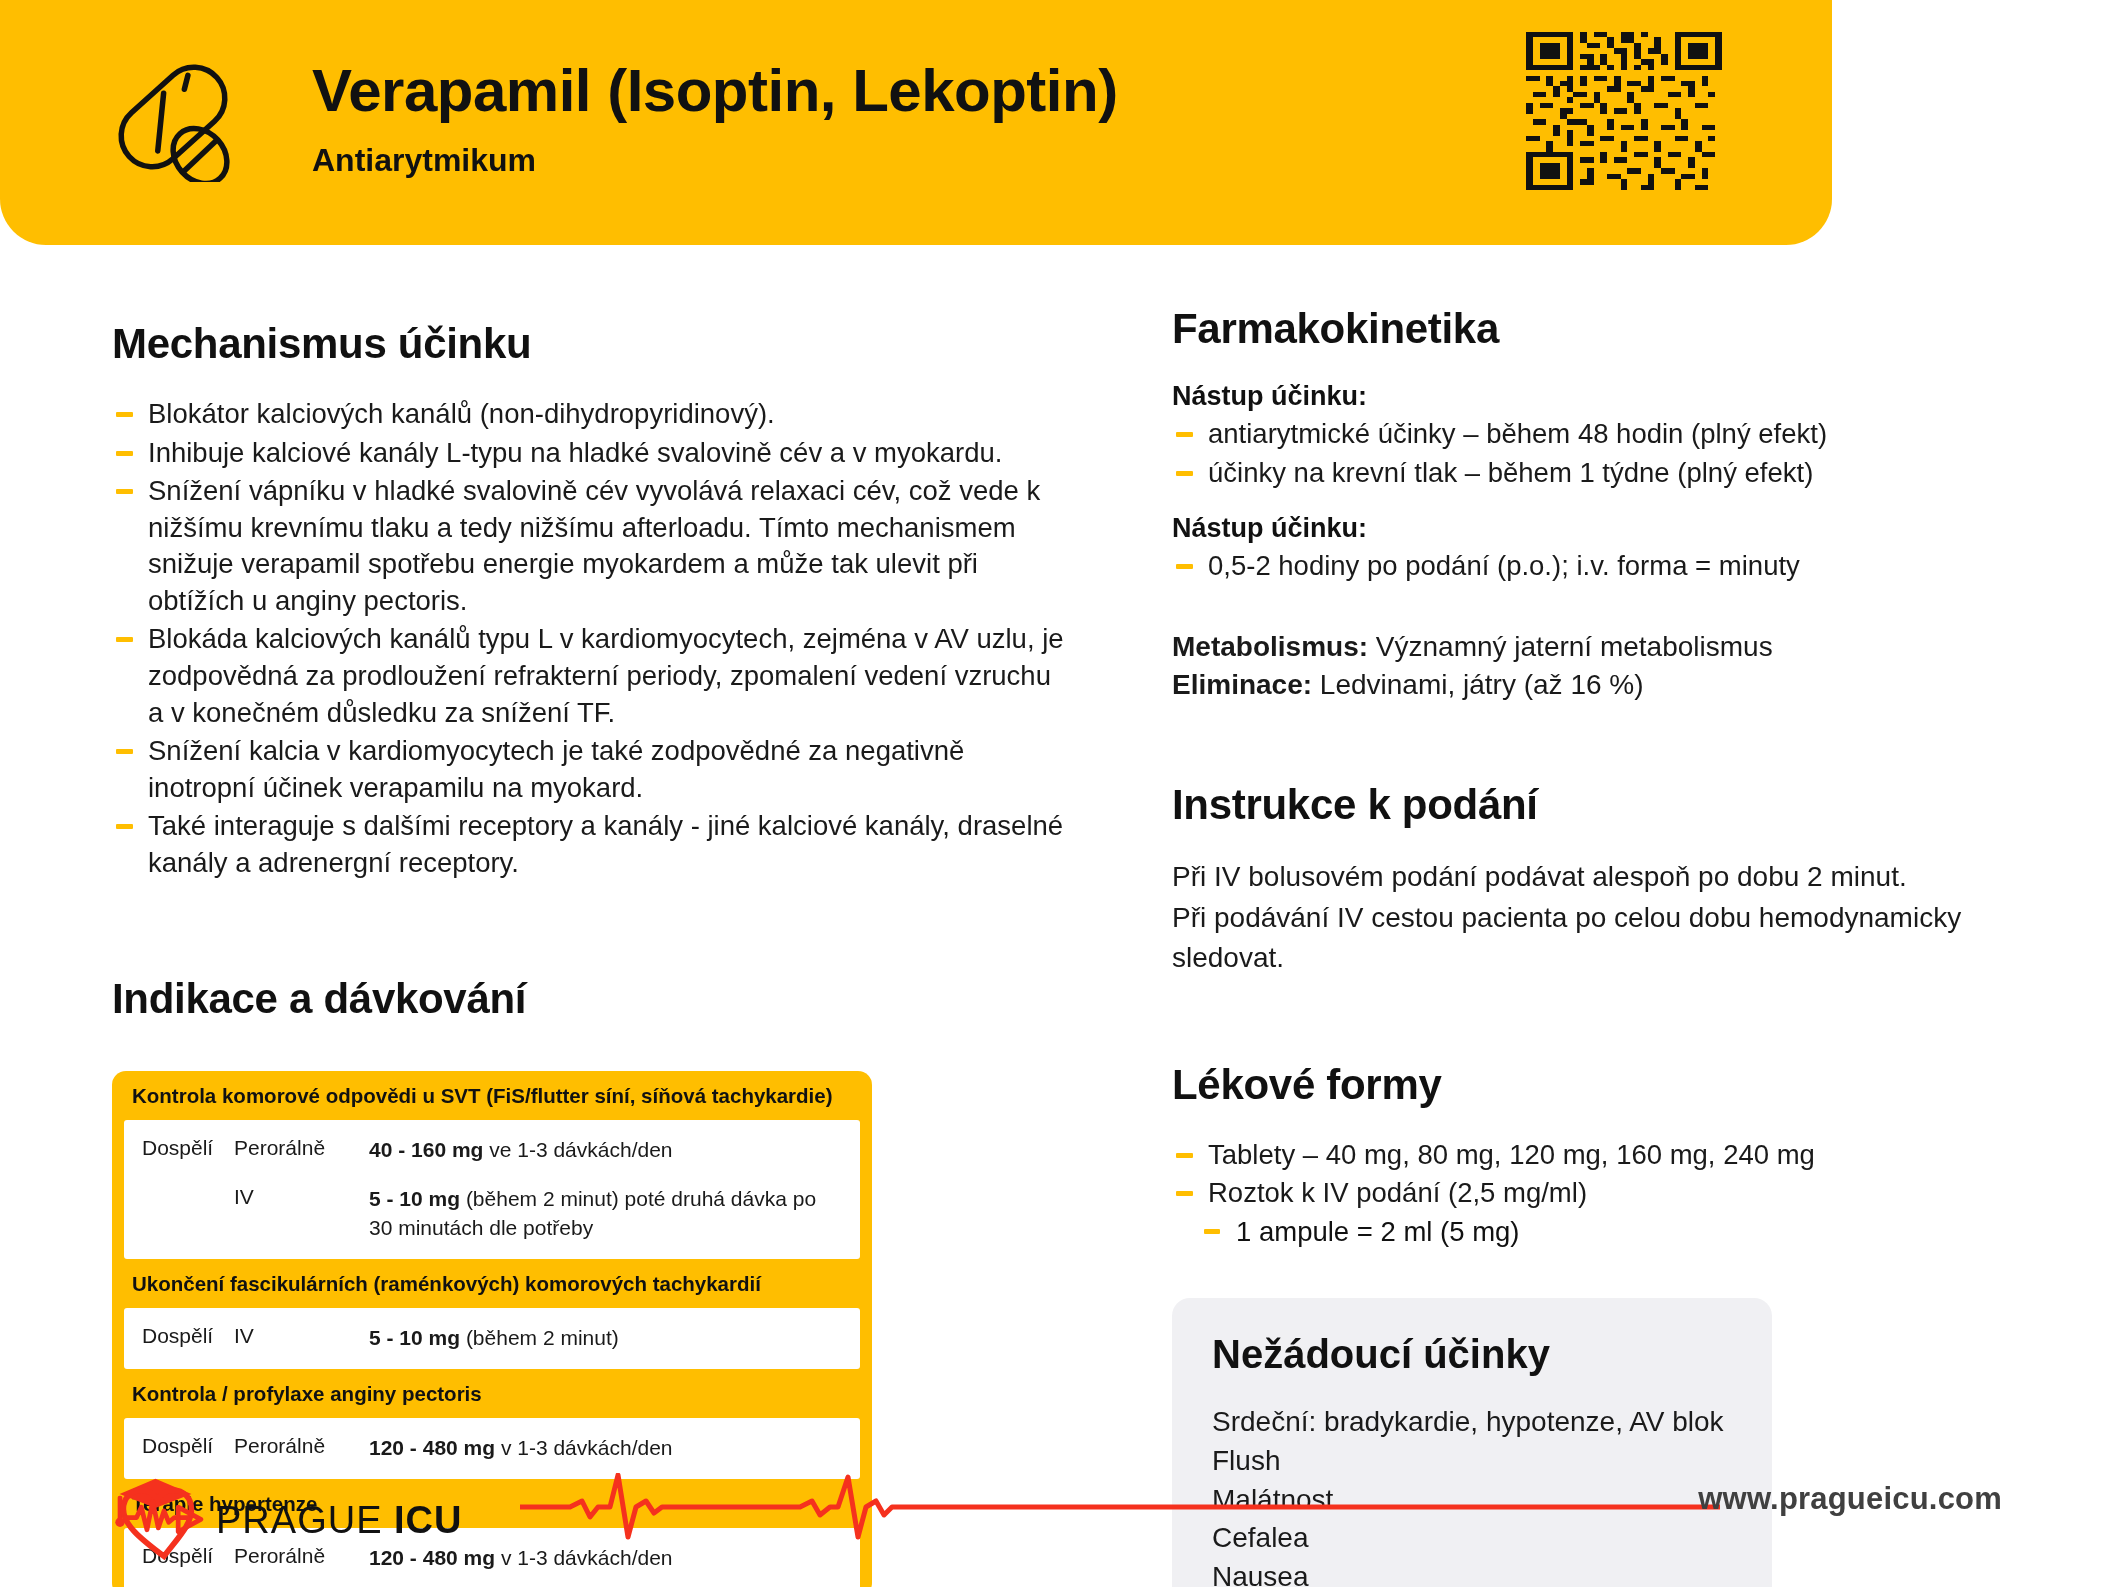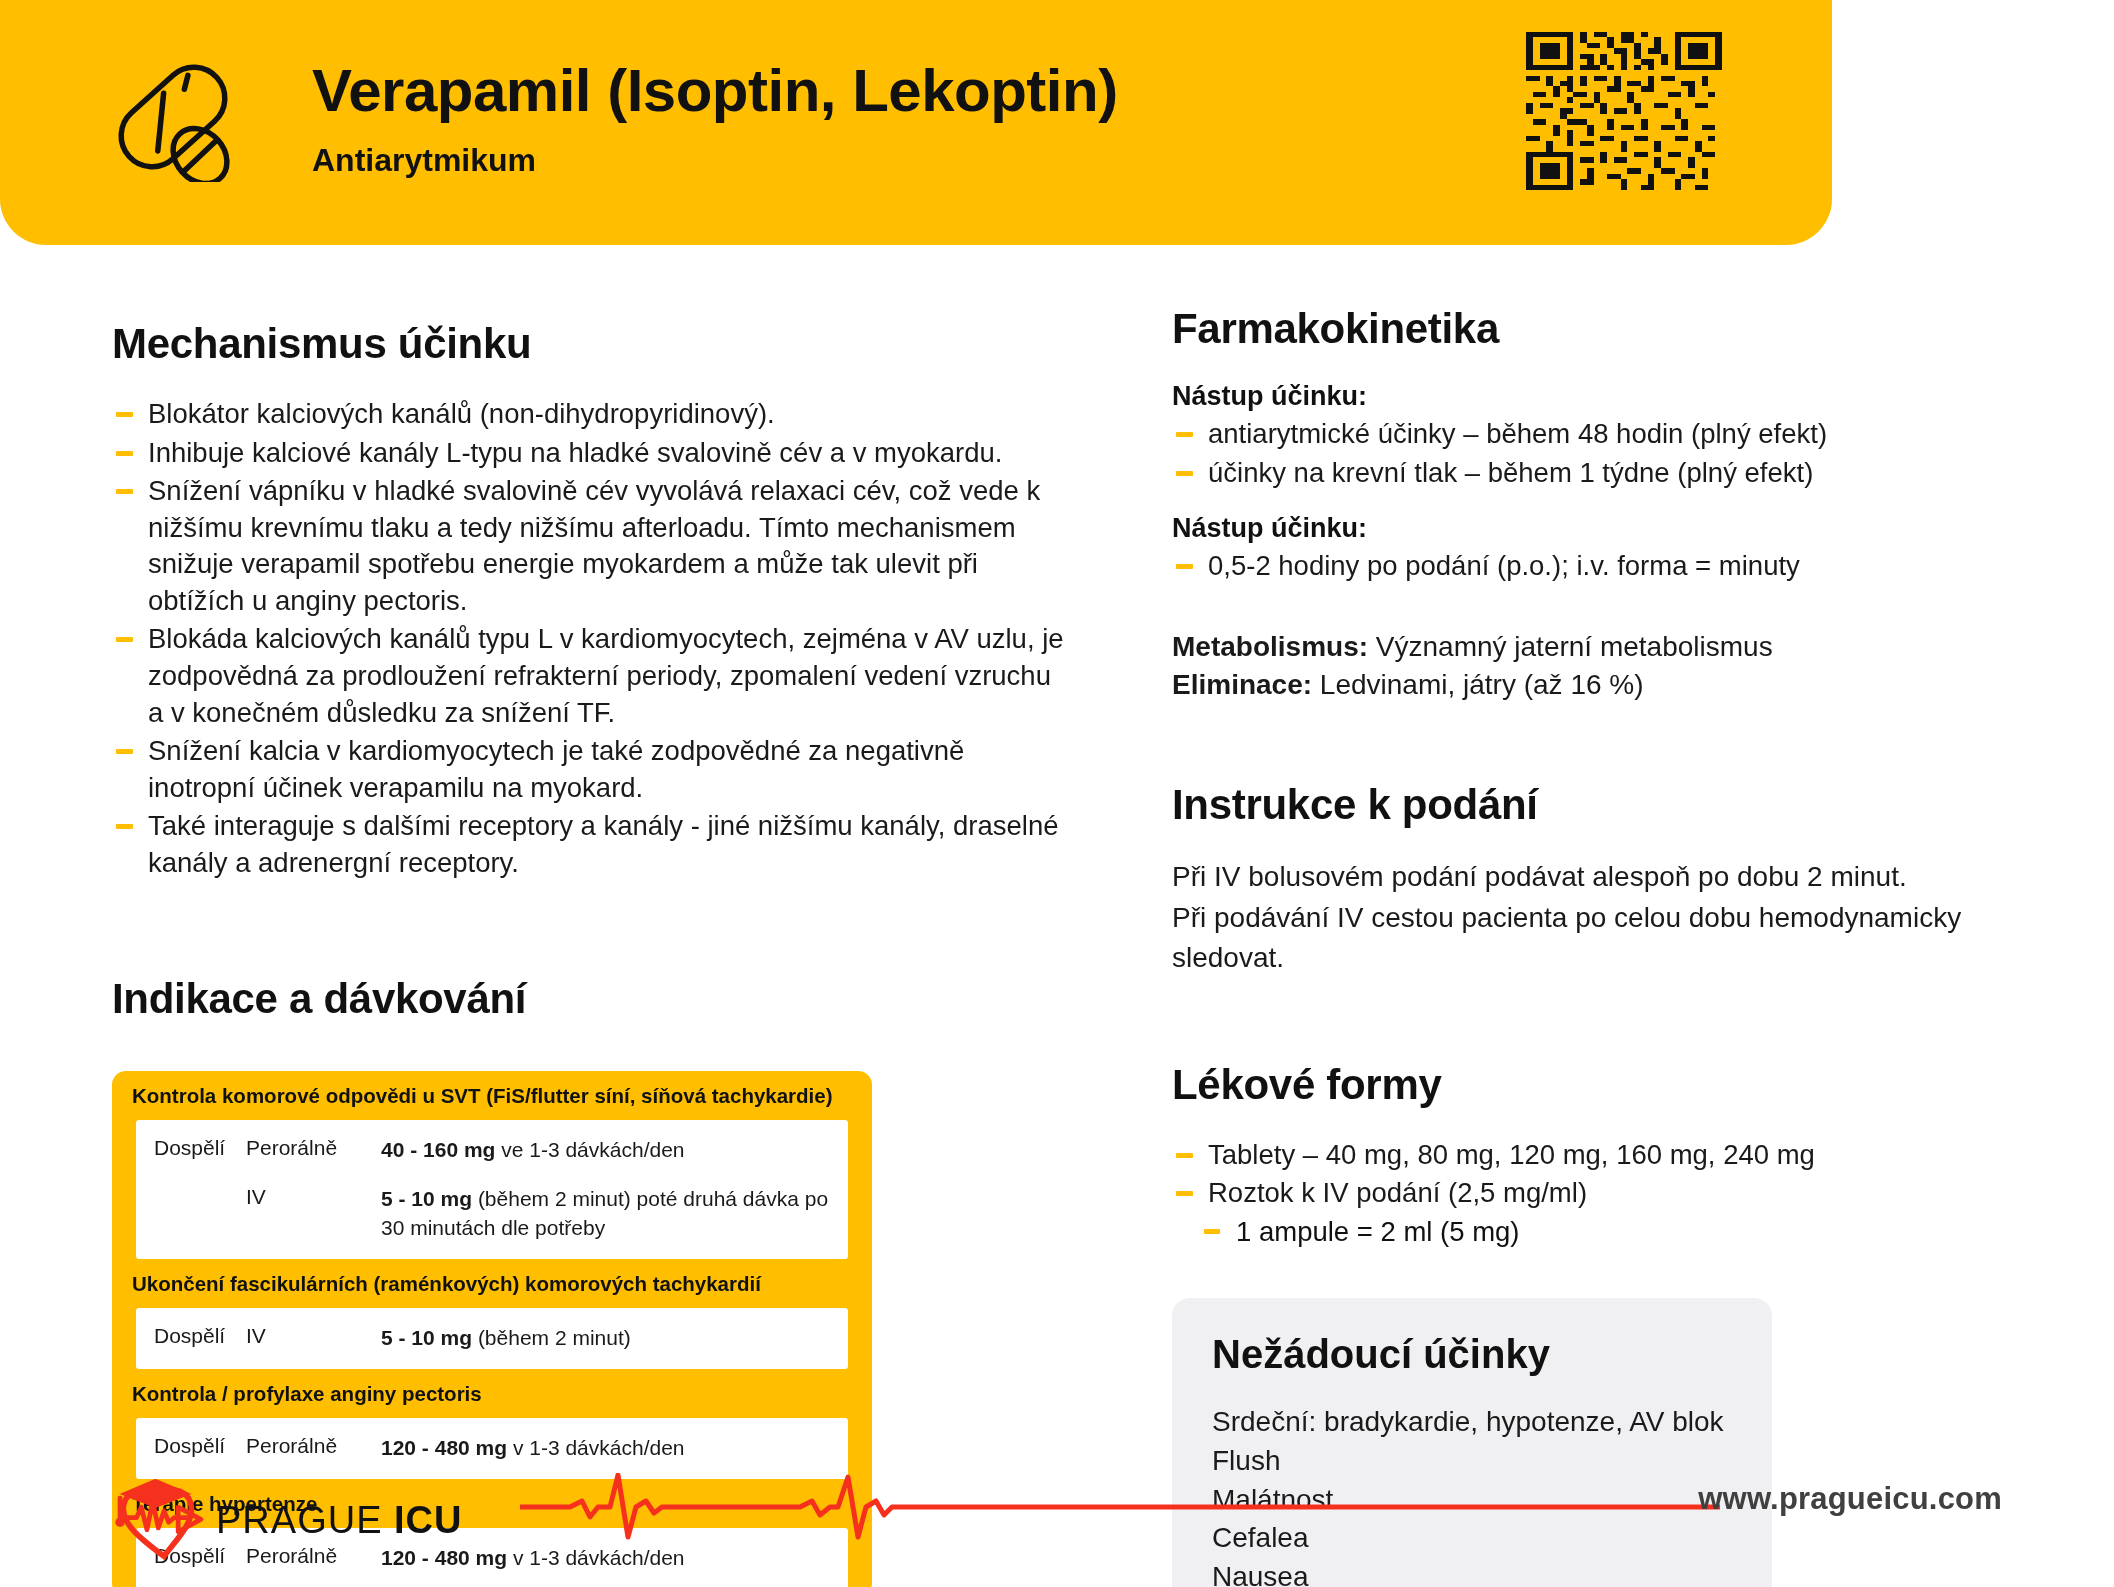--- a/index.html
+++ b/index.html
@@ -146,21 +146,21 @@
     overflow: hidden;
   }
   .dose-head {
     font-size: 20.5px;
     font-weight: 700;
     color: #111;
     padding: 13px 20px 12px 20px;
   }
   .dose-body {
     background: #ffffff;
-    margin: 0 24px;
+    margin: 0 12px;
     border-radius: 3px;
   }
   .dose-row {
     display: flex;
     align-items: flex-start;
     padding: 16px 0 16px 0;
   }
   .dose-row + .dose-row { padding-top: 4px; }
   .dc-pop { width: 110px; padding-left: 18px; font-size: 21px; color: #1a1a1a; }
   .dc-route { width: 135px; font-size: 21px; color: #1a1a1a; }
@@ -378,21 +378,21 @@
 
   <div class="col-left">
 
     <h2 class="section">Mechanismus účinku</h2>
     <ul class="bl">
       <li>Blokátor kalciových kanálů (non-dihydropyridinový).</li>
       <li>Inhibuje kalciové kanály L-typu na hladké svalovině cév a v myokardu.</li>
       <li>Snížení vápníku v hladké svalovině cév vyvolává relaxaci cév, což vede k nižšímu krevnímu tlaku a tedy nižšímu afterloadu. Tímto mechanismem snižuje verapamil spotřebu energie myokardem a může tak ulevit při obtížích u anginy pectoris.</li>
       <li>Blokáda kalciových kanálů typu L v kardiomyocytech, zejména v AV uzlu, je zodpovědná za prodloužení refrakterní periody, zpomalení vedení vzruchu a v konečném důsledku za snížení TF.</li>
       <li>Snížení kalcia v kardiomyocytech je také zodpovědné za negativně inotropní účinek verapamilu na myokard.</li>
-      <li>Také interaguje s dalšími receptory a kanály - jiné nižšímu kanály, draselné kanály a adrenergní receptory.</li>
+      <li>Také interaguje s dalšími receptory a kanály - jiné kalciové kanály, draselné kanály a adrenergní receptory.</li>
     </ul>
 
     <div style="height:92px"></div>
 
     <h2 class="section">Indikace a dávkování</h2>
 
     <div class="dose-table">
 
       <div class="dose-head">Kontrola komorové odpovědi u SVT (FiS/flutter síní, síňová tachykardie)</div>
       <div class="dose-body">

